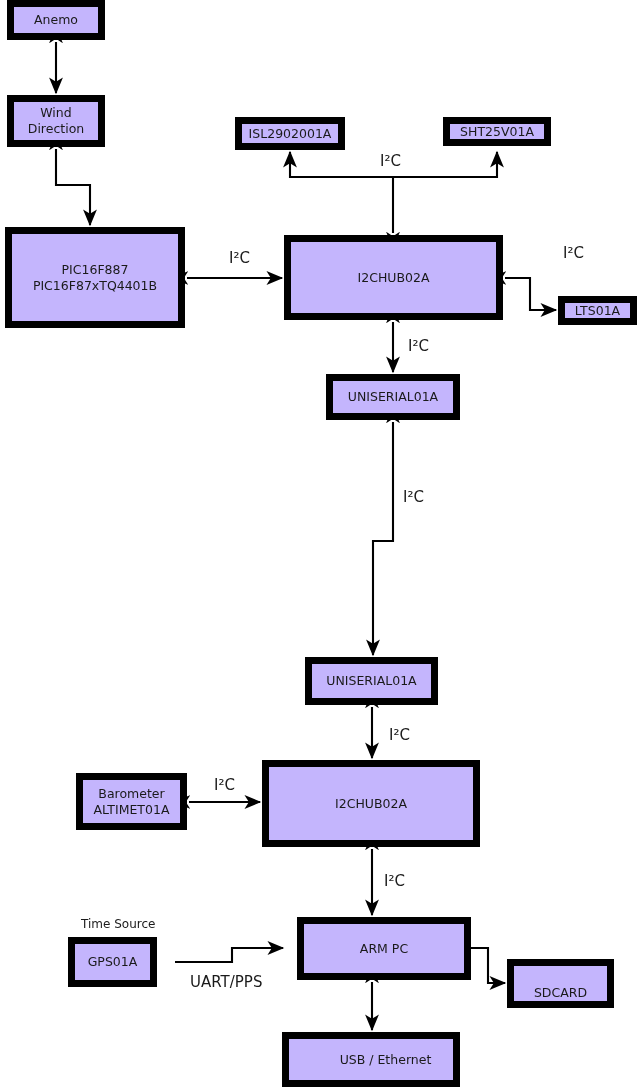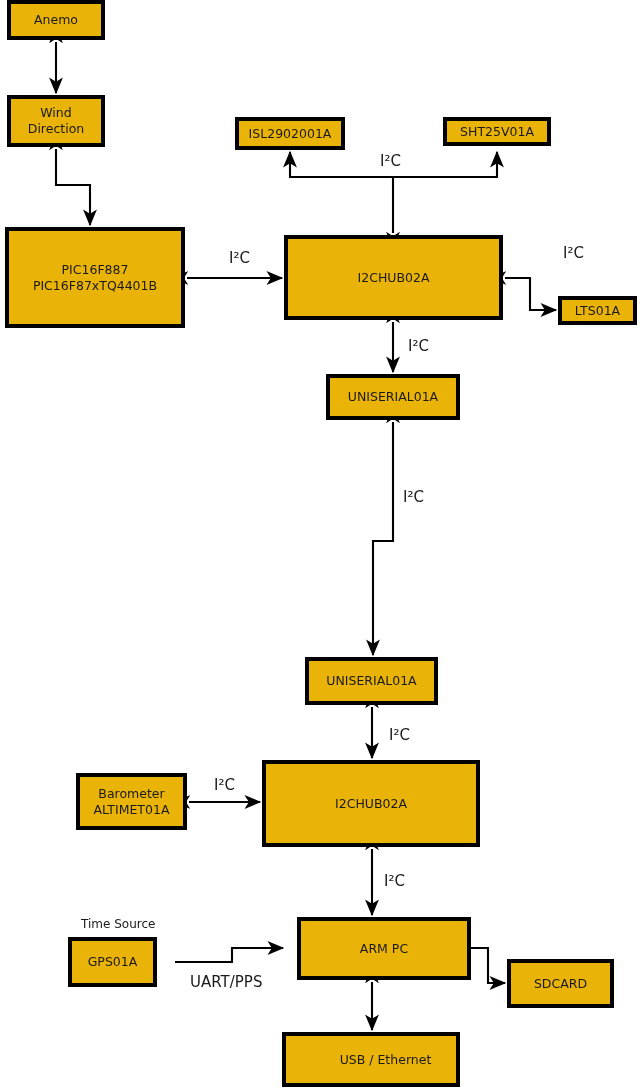--- a/index.html
+++ b/index.html
@@ -8,22 +8,22 @@
     width:640px;height:1089px;
     font-family:"DejaVu Sans","Liberation Sans",sans-serif;
     color:#1a1a1a;
     overflow:hidden;
   }
   #diagram-root{position:relative;width:640px;height:1089px;}
   svg#wiring{position:absolute;left:0;top:0;width:640px;height:1089px;}
   .node{
     position:absolute;
     box-sizing:border-box;
-    background:#eab308;
-    border:4px solid #4d7c0f;
+    background:#c4b5fd;
+    border:7px solid #4d7c0f;
     display:flex;
     align-items:center;
     justify-content:center;
     text-align:center;
     line-height:1.25;
     font-size:12.5px;
     color:#1a1a1a;
     white-space:pre-line;
     z-index:2;
   }
@@ -87,21 +87,21 @@
       <div class="node" style="left: 443px; top: 117px; width: 108px; height: 29px; border-color: rgb(0, 0, 0);"><span>SHT25V01A</span></div>
       <div class="node" style="left: 284px; top: 235px; width: 219px; height: 85px; border-color: rgb(0, 0, 0);"><span>I2CHUB02A</span></div>
       <div class="node" style="left: 558px; top: 296px; width: 79px; height: 29px; border-color: rgb(0, 0, 0);"><span>LTS01A</span></div>
       <div class="node" style="left: 326px; top: 374px; width: 134px; height: 46px; border-color: rgb(0, 0, 0);"><span>UNISERIAL01A</span></div>
       <div class="node" style="left: 305px; top: 657px; width: 133px; height: 48px; border-color: rgb(0, 0, 0);"><span>UNISERIAL01A</span></div>
       <div class="node" style="left: 262px; top: 760px; width: 218px; height: 87px; border-color: rgb(0, 0, 0);"><span>I2CHUB02A</span></div>
       <div class="node" style="left: 76px; top: 773px; width: 111px; height: 57px; border-color: rgb(0, 0, 0);"><span>Barometer
 ALTIMET01A</span></div>
       <div class="node" style="left: 68px; top: 937px; width: 89px; height: 50px; border-color: rgb(0, 0, 0);"><span>GPS01A</span></div>
       <div class="node" style="left: 285px; top: 917px; width: 174px; height: 63px; border-color: rgb(0, 0, 0); margin-left: 12px;"><span>ARM PC</span></div>
-      <div class="node" style="left: 507px; top: 959px; width: 107px; height: 49px; border-color: rgb(0, 0, 0);"><span>SDCARD</span></div>
+      <div class="node" style="left: 507px; top: 959px; width: 107px; height: 49px; border-color: rgb(0, 0, 0); align-items: flex-end;"><span>SDCARD</span></div>
       <div class="node" style="left: 282px; top: 1032px; width: 178px; height: 55px; border-color: rgb(0, 0, 0); padding-left: 29px;"><span>USB / Ethernet</span></div>
     </div>
   <div id="labels-layer">
       <div class="edge-label" style="left: 380px; top: 152px;">I²C</div>
       <div class="edge-label" style="left: 229px; top: 249px;">I²C</div>
       <div class="edge-label" style="left: 563px; top: 244px;">I²C</div>
       <div class="edge-label" style="left: 408px; top: 337px;">I²C</div>
       <div class="edge-label" style="left: 403px; top: 488px;">I²C</div>
       <div class="edge-label" style="left: 389px; top: 726px;">I²C</div>
       <div class="edge-label" style="left: 214px; top: 776px;">I²C</div>

